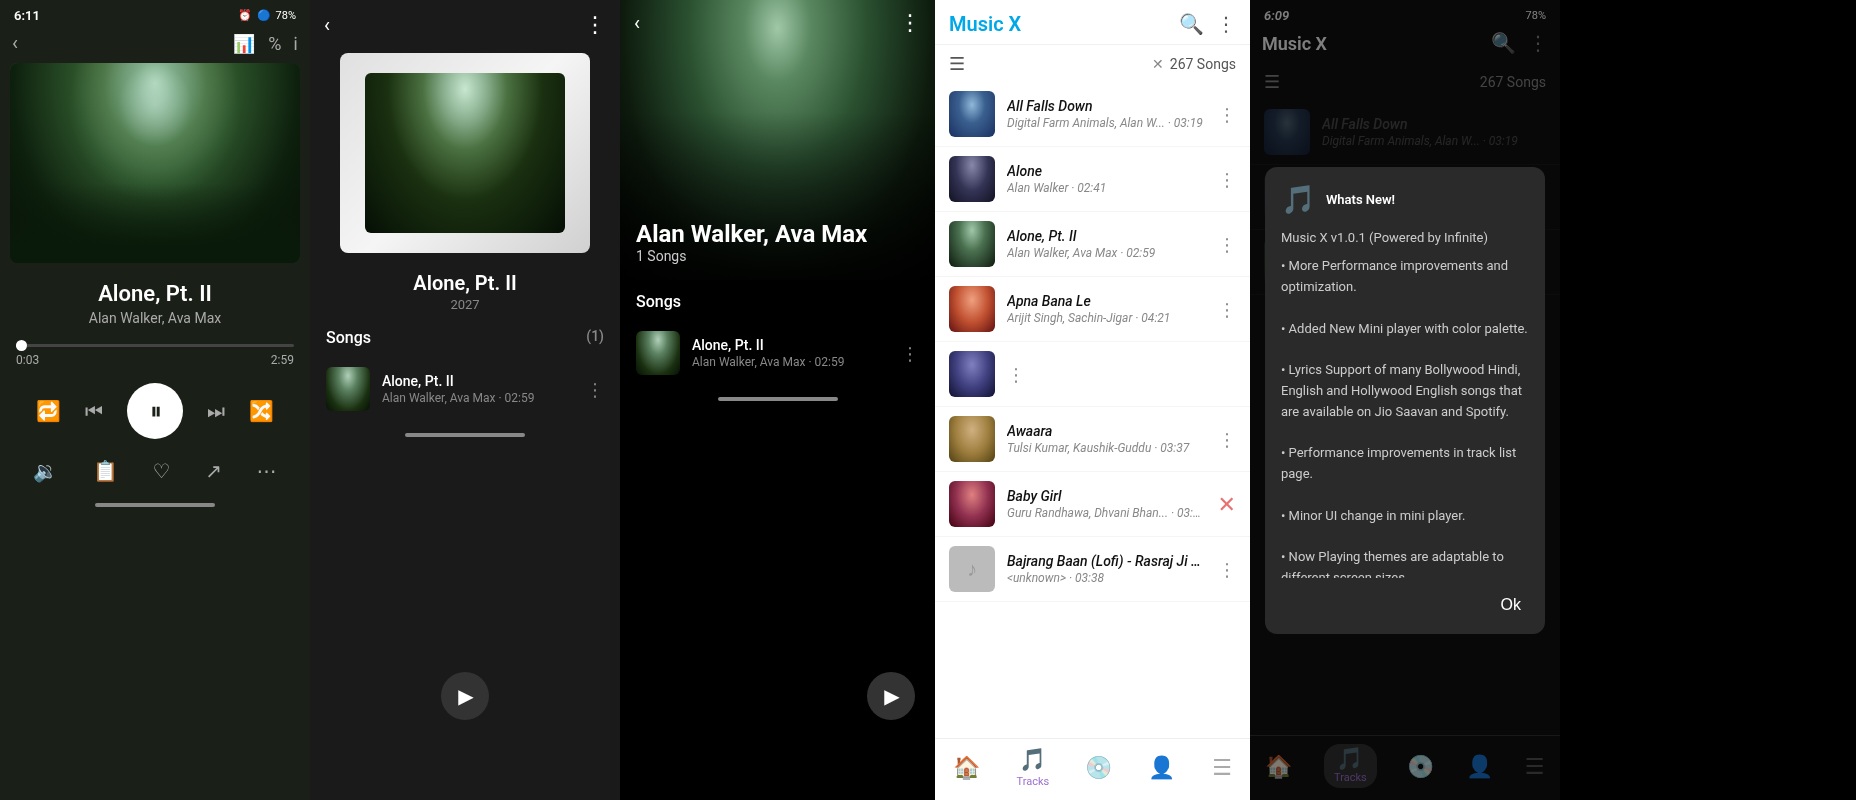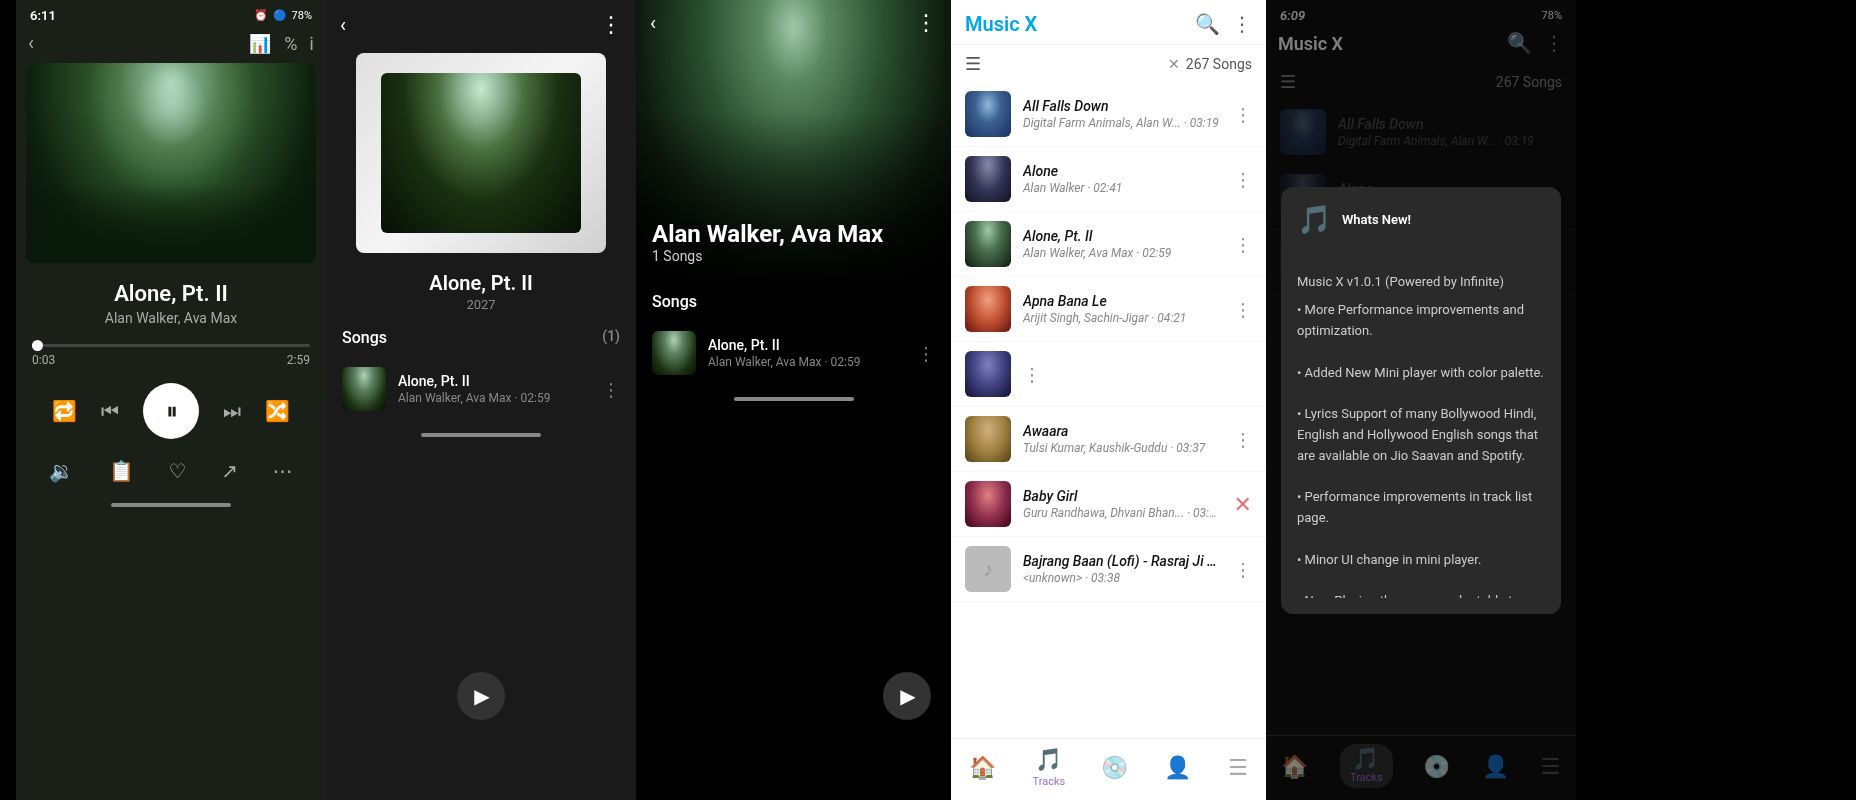--- a/index.html
+++ b/index.html
@@ -15,21 +15,20 @@
 
     
     .panel-nowplaying {
       width: 310px;
       height: 800px;
       background: #1a2018;
       display: flex;
       flex-direction: column;
       position: relative;
       flex-shrink: 0;
-      margin-left: 16px;
     }
     .status-bar {
       display: flex;
       justify-content: space-between;
       align-items: center;
       padding: 8px 14px 4px;
       color: #fff;
       font-size: 12px;
     }
     .status-left { font-weight: 600; font-size: 13px; }
@@ -739,37 +738,40 @@
     </div>
   </div>
 
   <div class="whatsnew-overlay">
     <div class="whatsnew-dialog">
       <div class="dialog-title-row">
         <span class="dialog-icon">🎵</span>
         <span class="dialog-title">Whats New!</span>
       </div>
       <div class="dialog-content">
-        <div style="margin-bottom:8px;margin-top:24px;">Music X v1.0.1 (Powered by Infinite)</div>
+        <div style="margin-bottom:8px;">Music X v1.0.1 (Powered by Infinite)</div>
         <div>• More Performance improvements and optimization.</div>
         <br>
         <div>• Added New Mini player with color palette.</div>
         <br>
         <div>• Lyrics Support of many Bollywood Hindi, English and Hollywood English songs that are available on Jio Saavan and Spotify.</div>
         <br>
         <div>• Performance improvements in track list page.</div>
         <br>
         <div>• Minor UI change in mini player.</div>
         <br>
         <div>• Now Playing themes are adaptable to different screen sizes.</div>
         <br>
         
         <br>
         
       </div>
+      <div class="dialog-footer">
+        <button class="ok-btn">Ok</button>
+      </div>
     </div>
   </div>
 
   <div class="dark-bottom-nav">
     <div class="dark-nav-item">
       <span class="dark-nav-icon">🏠</span>
     </div>
     <div class="dark-nav-item">
       <div class="tracks-badge">
         <span class="dark-nav-icon active">🎵</span>

